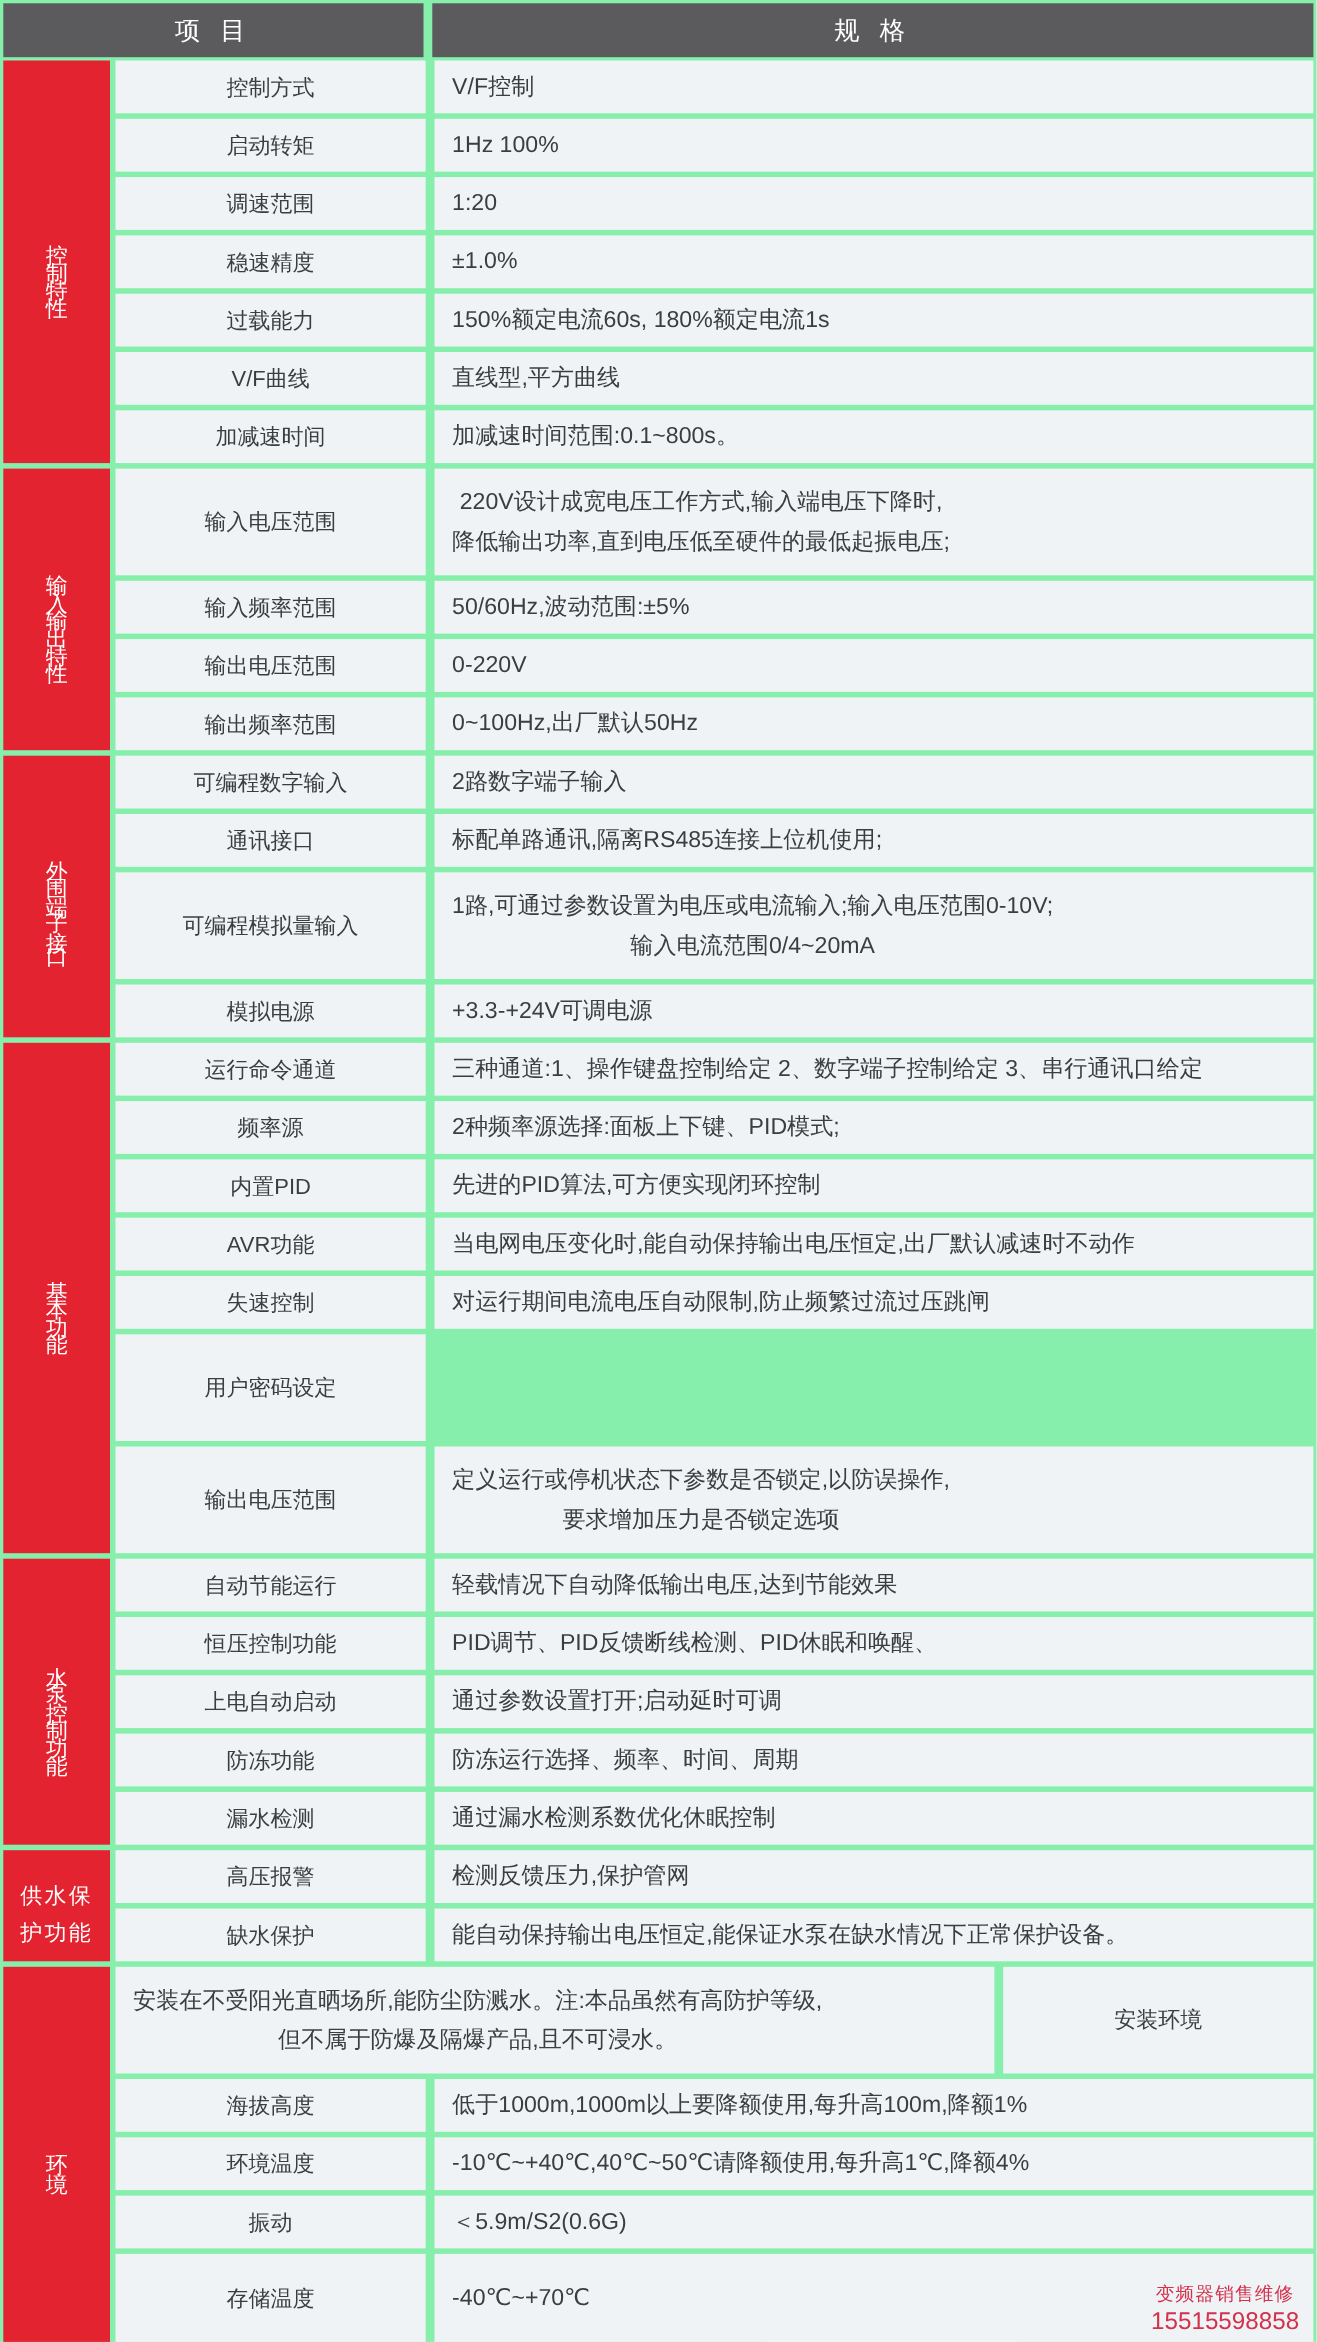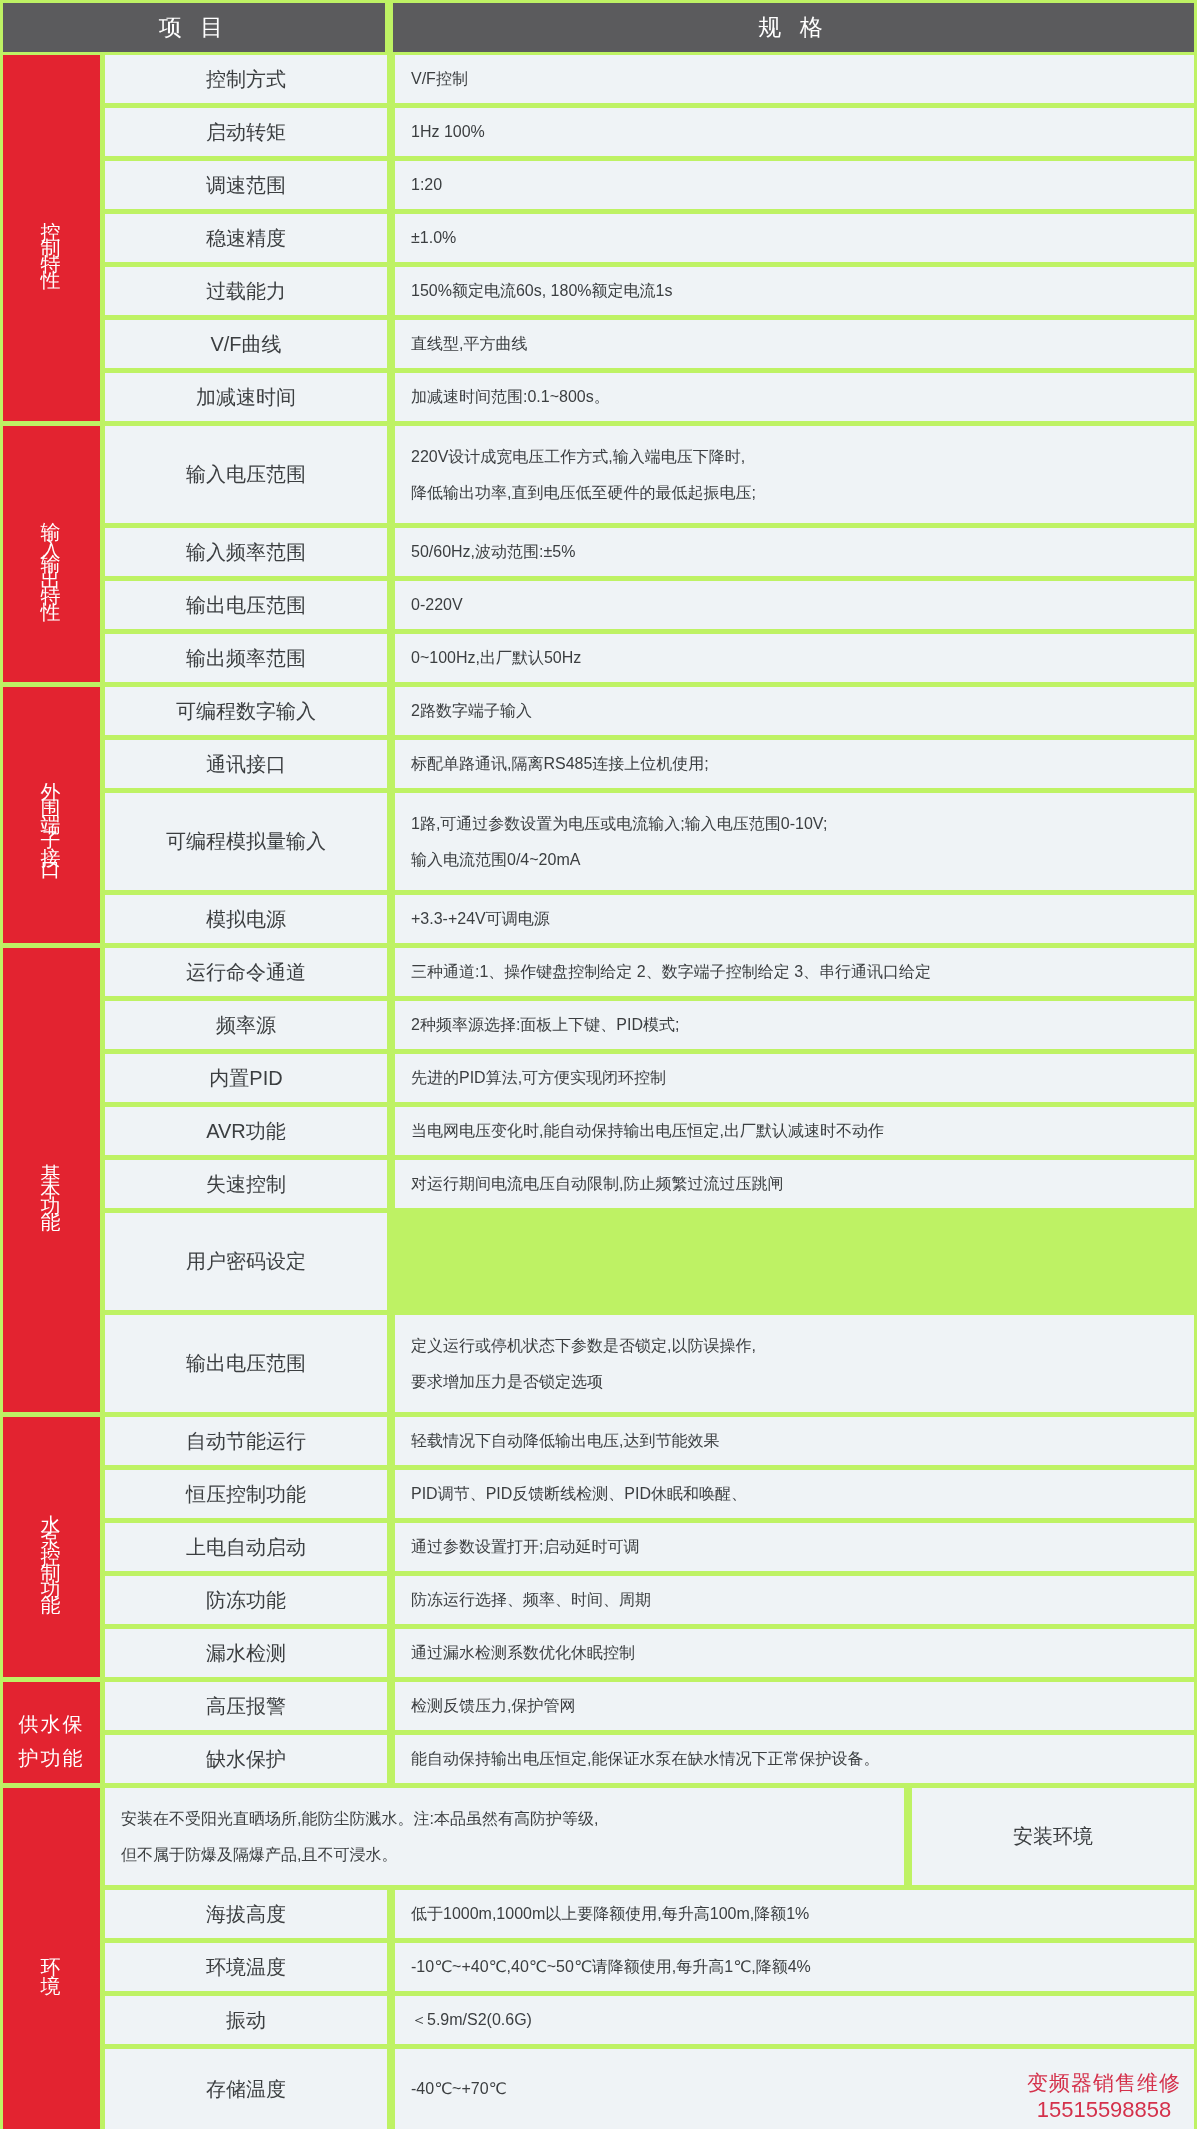--- a/index.html
+++ b/index.html
@@ -6,21 +6,21 @@
     --accent-red:#e32330;
     --header-gray:#5b5b5d;
     --row-bg:#eff3f6;
     --text-dark:#3b3e40;
     --watermark-red:#d4314b;
   }
   html,body{margin:0;padding:0;background:#fff;}
   body{font-family:"Liberation Sans","DejaVu Sans",sans-serif;}
   .page{
     width:1197px;height:2129px;position:relative;overflow:hidden;
-    box-sizing:border-box;padding:3px 3px 0 3px;background:#bef264;
+    box-sizing:border-box;padding:3px 3px 0 3px;background:#86efac;
     display:flex;flex-direction:column;
   }
   
   .thead{display:flex;gap:8px;height:49px;flex:0 0 49px;}
   .thead .hcell{
     background:var(--header-gray);color:#fff;display:flex;align-items:center;justify-content:center;
     font-size:23px;letter-spacing:6px;
   }
   .thead .h-item{width:382px;}
   .thead .h-spec{flex:1;}
@@ -45,27 +45,27 @@
   .row.tall{min-height:97px;}
   .cell{background:var(--row-bg);box-sizing:border-box;}
   .cell.item{
     width:282px;flex:0 0 282px;display:flex;align-items:center;justify-content:center;
     font-size:20px;font-weight:500;color:var(--text-dark);text-align:center;padding:4px 6px;
   }
   .cell.spec{
     flex:1;display:flex;align-items:center;padding:6px 10px 6px 16px;
   }
   .spec-text{
-    font-size:16px;color:var(--text-dark);line-height:36px;white-space:pre-line;
+    font-size:21px;color:var(--text-dark);line-height:36px;white-space:pre-line;text-align:center;
   }
   
   .watermark{
     position:absolute;right:16px;bottom:6px;text-align:center;color:var(--watermark-red);
   }
-  .watermark .wm-title{font-size:21px;letter-spacing:1px;}
+  .watermark .wm-title{font-size:17px;letter-spacing:1px;}
   .watermark .wm-phone{font-size:22px;font-family:Liberation Sans, sans-serif;}
 </style>
 </head>
 <body>
 
 <div class="page">
 
   <div class="thead">
     <div class="hcell h-item">项 目</div>
     <div class="hcell h-spec">规 格</div>

